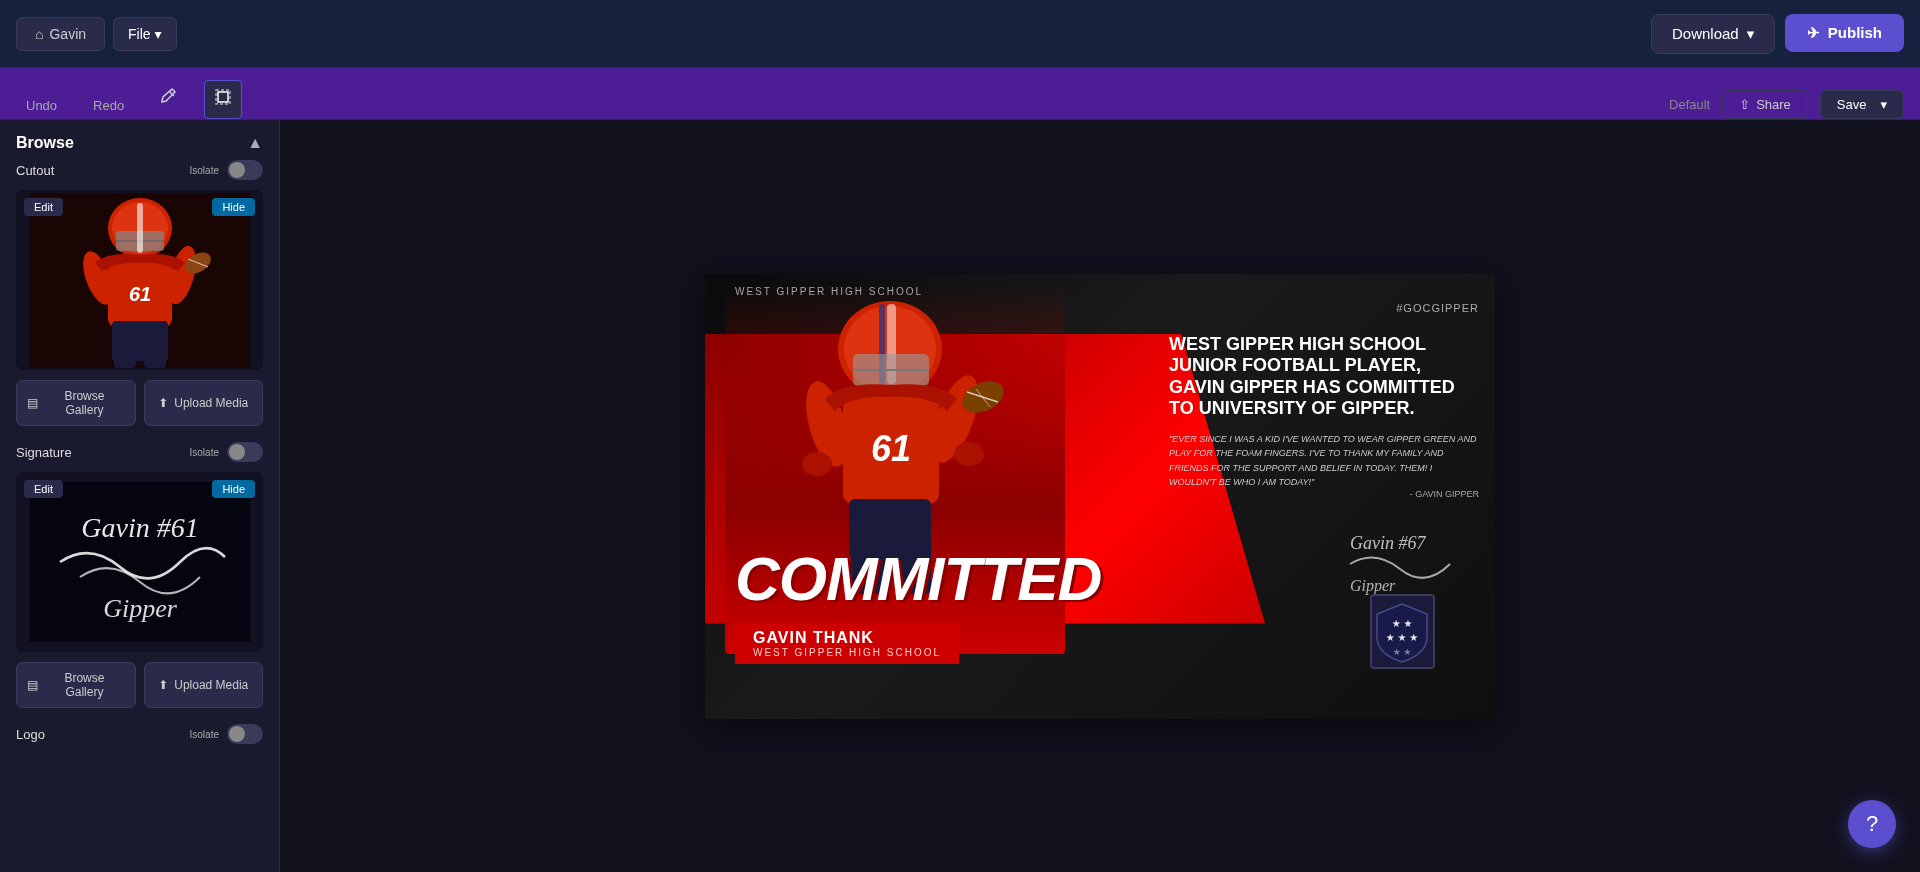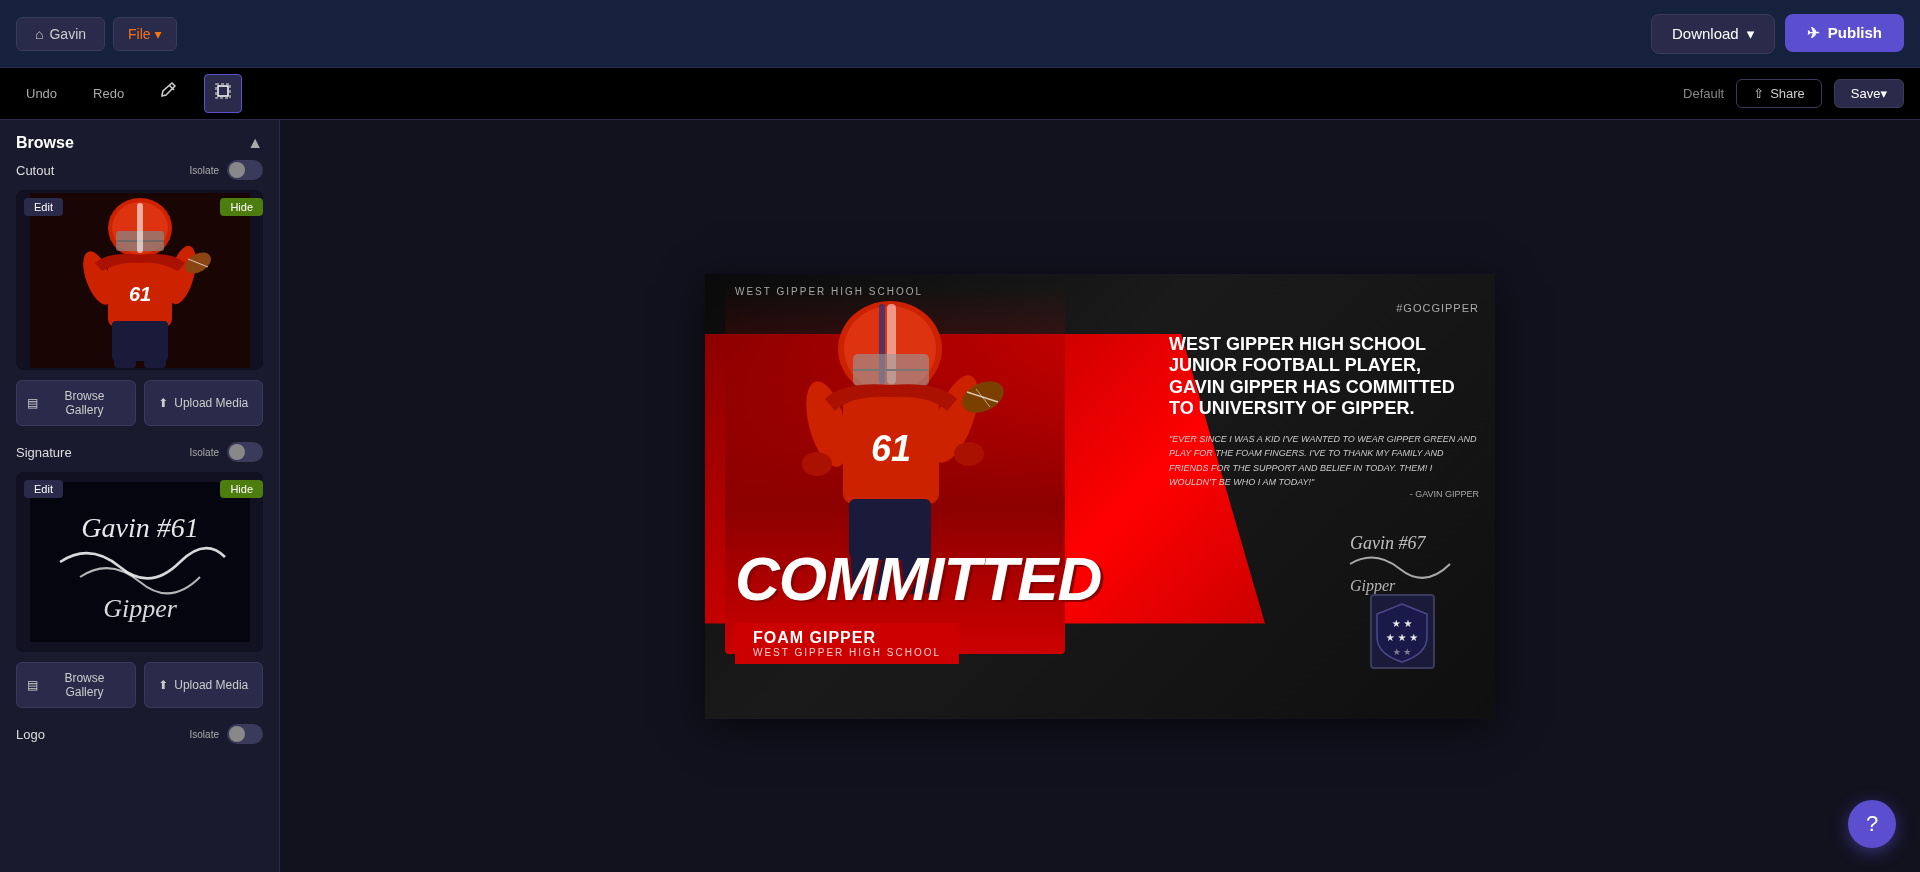--- a/index.html
+++ b/index.html
@@ -39,21 +39,21 @@
       border-radius: 6px;
       cursor: pointer;
       font-size: 14px;
       display: flex;
       align-items: center;
       gap: 6px;
     }
     .btn-file {
       background: #2a2a4a;
       border: 1px solid #3a3a5a;
-      color: #f97316;
+      color: #ffffff;
       padding: 8px 14px;
       border-radius: 6px;
       cursor: pointer;
       font-size: 14px;
       display: flex;
       align-items: center;
       gap: 4px;
     }
     .topbar-right {
       display: flex;
@@ -83,22 +83,22 @@
       font-size: 15px;
       display: flex;
       align-items: center;
       gap: 8px;
       font-weight: 600;
     }
 
     
     .toolbar {
       display: flex;
-      align-items: center;
-      background: #000000;
+      align-items: flex-end;
+      background: #4c1d95;
       height: 52px;
       padding: 0 16px;
       border-bottom: 1px solid #2a2a4a;
       gap: 16px;
       flex-shrink: 0;
     }
     .toolbar-btn {
       background: none;
       border: none;
       color: #aaa;
@@ -144,21 +144,21 @@
     .btn-save {
       background: #2a2a4a;
       border: 1px solid #3a3a5a;
       color: #fff;
       padding: 6px 16px;
       border-radius: 6px;
       cursor: pointer;
       font-size: 13px;
       display: flex;
       align-items: center;
-      gap: 0;
+      gap: 14px;
     }
     .default-label {
       font-size: 13px;
       color: #888;
     }
 
     
     .main {
       display: flex;
       flex: 1;
@@ -265,22 +265,22 @@
       border: none;
       color: #fff;
       font-size: 11px;
       padding: 3px 10px;
       border-radius: 4px;
       cursor: pointer;
     }
     .card-btn-hide {
       position: absolute;
       top: 8px;
-      right: 0;
-      background: #4d7c0f;
+      right: 8px;
+      background: #0369a1;
       border: none;
       color: #fff;
       font-size: 11px;
       padding: 3px 10px;
       border-radius: 4px;
       cursor: pointer;
     }
 
     
     .action-buttons {
@@ -719,21 +719,21 @@
           <rect x="162" y="260" width="34" height="45" rx="6" fill="#1a1a3a"></rect>
 
           <ellipse cx="82" cy="175" rx="15" ry="12" fill="#aa1100"></ellipse>
           <ellipse cx="234" cy="165" rx="15" ry="12" fill="#aa1100"></ellipse>
         </svg>
       </div>
 
       <div class="committed-text" style="position:absolute; left:30px; bottom:105px; font-size:62px; font-weight:900; color:#fff; font-style:italic; letter-spacing:-1px; text-shadow: 3px 2px 0 #880000;">COMMITTED</div>
 
       <div class="canvas-name-area" style="position:absolute; left:30px; bottom:55px; background:#cc0000; padding:6px 18px;">
-        <div class="canvas-name">FOAM GIPPER</div>
+        <div class="canvas-name">GAVIN THANK</div>
         <div class="canvas-school">WEST GIPPER HIGH SCHOOL</div>
       </div>
 
       <svg class="canvas-signature">
         <text x="5" y="30" font-family="cursive" font-size="18" fill="#fff" opacity="0.8" font-style="italic">Gavin #67</text>
         <path d="M5 45 Q30 30 55 50 Q80 70 105 45" stroke="#fff" stroke-width="2" fill="none" opacity="0.7"></path>
         <text x="5" y="72" font-family="cursive" font-size="16" fill="#fff" opacity="0.75" font-style="italic">Gipper</text>
       </svg>
 
       <div class="canvas-right-text">

